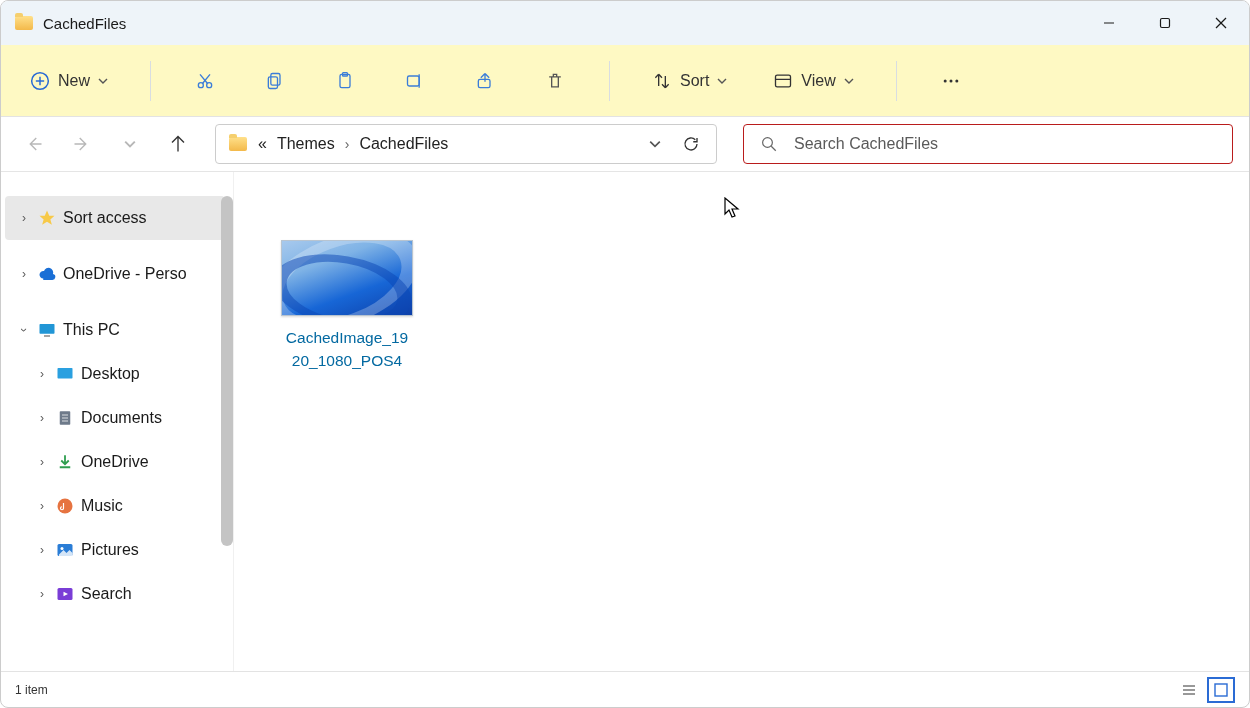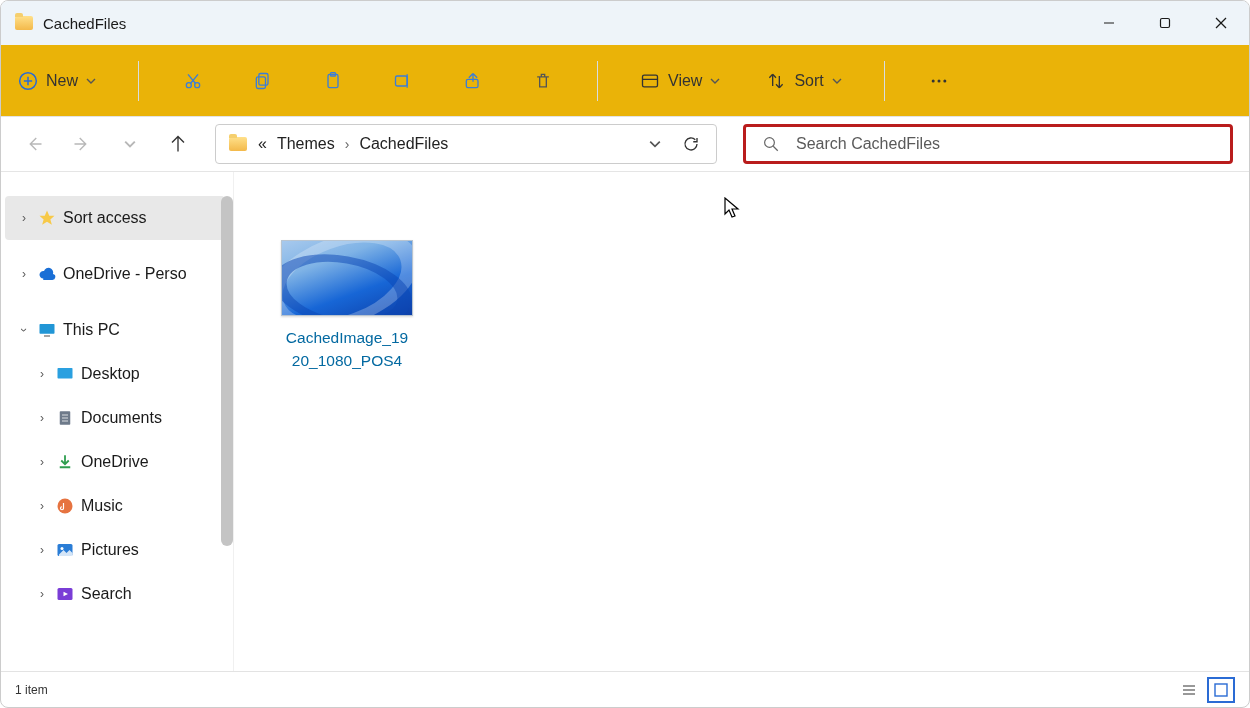--- a/index.html
+++ b/index.html
@@ -8,38 +8,38 @@
 
 
 .titlebar { height: 44px; background: #eef4f9; display: flex; align-items: center; padding-left: 14px; }
 .title-icon { width: 18px; height: 14px; margin-right: 10px; }
 .title-text { font-size: 15px; color: #1a1a1a; flex: 1; }
 .win-controls { display: flex; }
 .win-btn { width: 56px; height: 44px; display: flex; align-items: center; justify-content: center; cursor: default; }
 .win-btn svg { width: 14px; height: 14px; }
 
 
-.toolbar { height: 72px; background: #eab308; display: flex; align-items: center; padding: 0 5px; gap: 22px; border-bottom: 1px solid #e3e3e3; }
+.toolbar { height: 72px; background: #fef9c3; display: flex; align-items: center; padding: 0 17px; gap: 22px; border-bottom: 1px solid #e3e3e3; }
 .tb-btn { height: 44px; display: flex; align-items: center; justify-content: center; border-radius: 6px; padding: 0 12px; gap: 8px; color: #333; font-size: 16px; cursor: default; }
 .tb-btn.iconly { width: 48px; padding: 0; }
 .tb-sep { width: 1px; height: 40px; background: #d8dde2; margin: 0 8px; }
 .new-btn svg.plus { width: 20px; height: 20px; }
 .caret { width: 10px; height: 10px; }
 .tb-more { width: 48px; display:flex; align-items:center; justify-content:center; }
 
 
 .navrow { height: 54px; display: flex; align-items: center; padding: 0 16px; gap: 14px; }
 .nav-arrow { width: 34px; height: 36px; display: flex; align-items: center; justify-content: center; cursor: default; }
 .nav-arrow.dim svg { opacity: .35; }
 .addressbar { flex: 0 0 502px; margin-left: 6px; height: 40px; border: 1px solid #ccc; border-radius: 4px; display: flex; align-items: center; padding: 0 12px; gap: 10px; font-size: 16px; color: #222; }
 .crumb { display: flex; align-items: center; gap: 10px; }
 .crumb .sep { color: #666; font-size: 14px; }
 .addr-spacer { flex: 1; }
 .addr-caret, .addr-refresh { width: 26px; display: flex; justify-content: center; }
-.searchbox { flex: 1; height: 40px; border: 3px solid #b91c1c; border-radius: 4px; display: flex; align-items: center; padding: 12px 16px; gap: 16px; margin-left: 12px; }
+.searchbox { flex: 1; height: 40px; border: 1px solid #b91c1c; border-radius: 4px; display: flex; align-items: center; padding: 12px 16px; gap: 16px; margin-left: 12px; }
 .searchbox input { border: none; outline: none; font-size: 16px; flex: 1; color: #333; background: transparent; }
 .searchbox input::placeholder { color: #5a5a5a; }
 
 
 .body { flex: 1; display: flex; min-height: 0; border-top: 1px solid #e5e5e5; }
 .sidebar { width: 232px; position: relative; padding-top: 24px; }
 .scrollbar { position: absolute; right: 0; top: 24px; width: 12px; height: 350px; background: #c4c4c4; border-radius: 6px; }
 .tree-item { height: 44px; display: flex; align-items: center; padding-left: 16px; gap: 6px; font-size: 16px; color: #1a1a1a; white-space: nowrap; cursor: default; }
 .tree-item.child { padding-left: 34px; }
 .tree-item.selected { background: #e8e8e8; border-radius: 4px; margin: 0 8px 0 4px; padding-left: 12px; }
@@ -140,34 +140,34 @@
         </svg>
       </div>
     <div class="tb-btn iconly">
         <svg width="20" height="20" viewBox="0 0 24 24">
           <path d="M5 7 H19 M8 7 V19 H16 V7 M10 7 V4 H14 V7" fill="none" stroke="#555" stroke-width="1.6"></path>
         </svg>
       </div>
     <div class="tb-sep"></div>
     <div class="tb-btn">
       <svg width="20" height="20" viewBox="0 0 24 24">
+          <path d="M8 4 V18 M8 4 L4 8 M8 4 L12 8" fill="none" stroke="#333" stroke-width="1.6"></path>
+          <path d="M16 20 V6 M16 20 L12 16 M16 20 L20 16" fill="none" stroke="#333" stroke-width="1.6"></path>
+        </svg>
+      <span>Sort</span>
+      <svg class="caret" viewBox="0 0 10 10">
+          <polyline points="1,3 5,7 9,3" fill="none" stroke="#555" stroke-width="1.4"></polyline>
+        </svg>
+    </div>
+    <div class="tb-btn">
+      <svg width="20" height="20" viewBox="0 0 24 24">
           <rect x="3" y="5" width="18" height="14" rx="2" fill="none" stroke="#333" stroke-width="1.6"></rect>
           <line x1="3" y1="10" x2="21" y2="10" stroke="#333" stroke-width="1.6"></line>
         </svg>
       <span>View</span>
-      <svg class="caret" viewBox="0 0 10 10">
-          <polyline points="1,3 5,7 9,3" fill="none" stroke="#555" stroke-width="1.4"></polyline>
-        </svg>
-    </div>
-    <div class="tb-btn">
-      <svg width="20" height="20" viewBox="0 0 24 24">
-          <path d="M8 4 V18 M8 4 L4 8 M8 4 L12 8" fill="none" stroke="#333" stroke-width="1.6"></path>
-          <path d="M16 20 V6 M16 20 L12 16 M16 20 L20 16" fill="none" stroke="#333" stroke-width="1.6"></path>
-        </svg>
-      <span>Sort</span>
       <svg class="caret" viewBox="0 0 10 10">
           <polyline points="1,3 5,7 9,3" fill="none" stroke="#555" stroke-width="1.4"></polyline>
         </svg>
     </div>
     <div class="tb-sep"></div>
     <div class="tb-more">
         <svg width="20" height="20" viewBox="0 0 24 24">
           <circle cx="5" cy="12" r="1.8" fill="#333"></circle>
           <circle cx="12" cy="12" r="1.8" fill="#333"></circle>
           <circle cx="19" cy="12" r="1.8" fill="#333"></circle>

